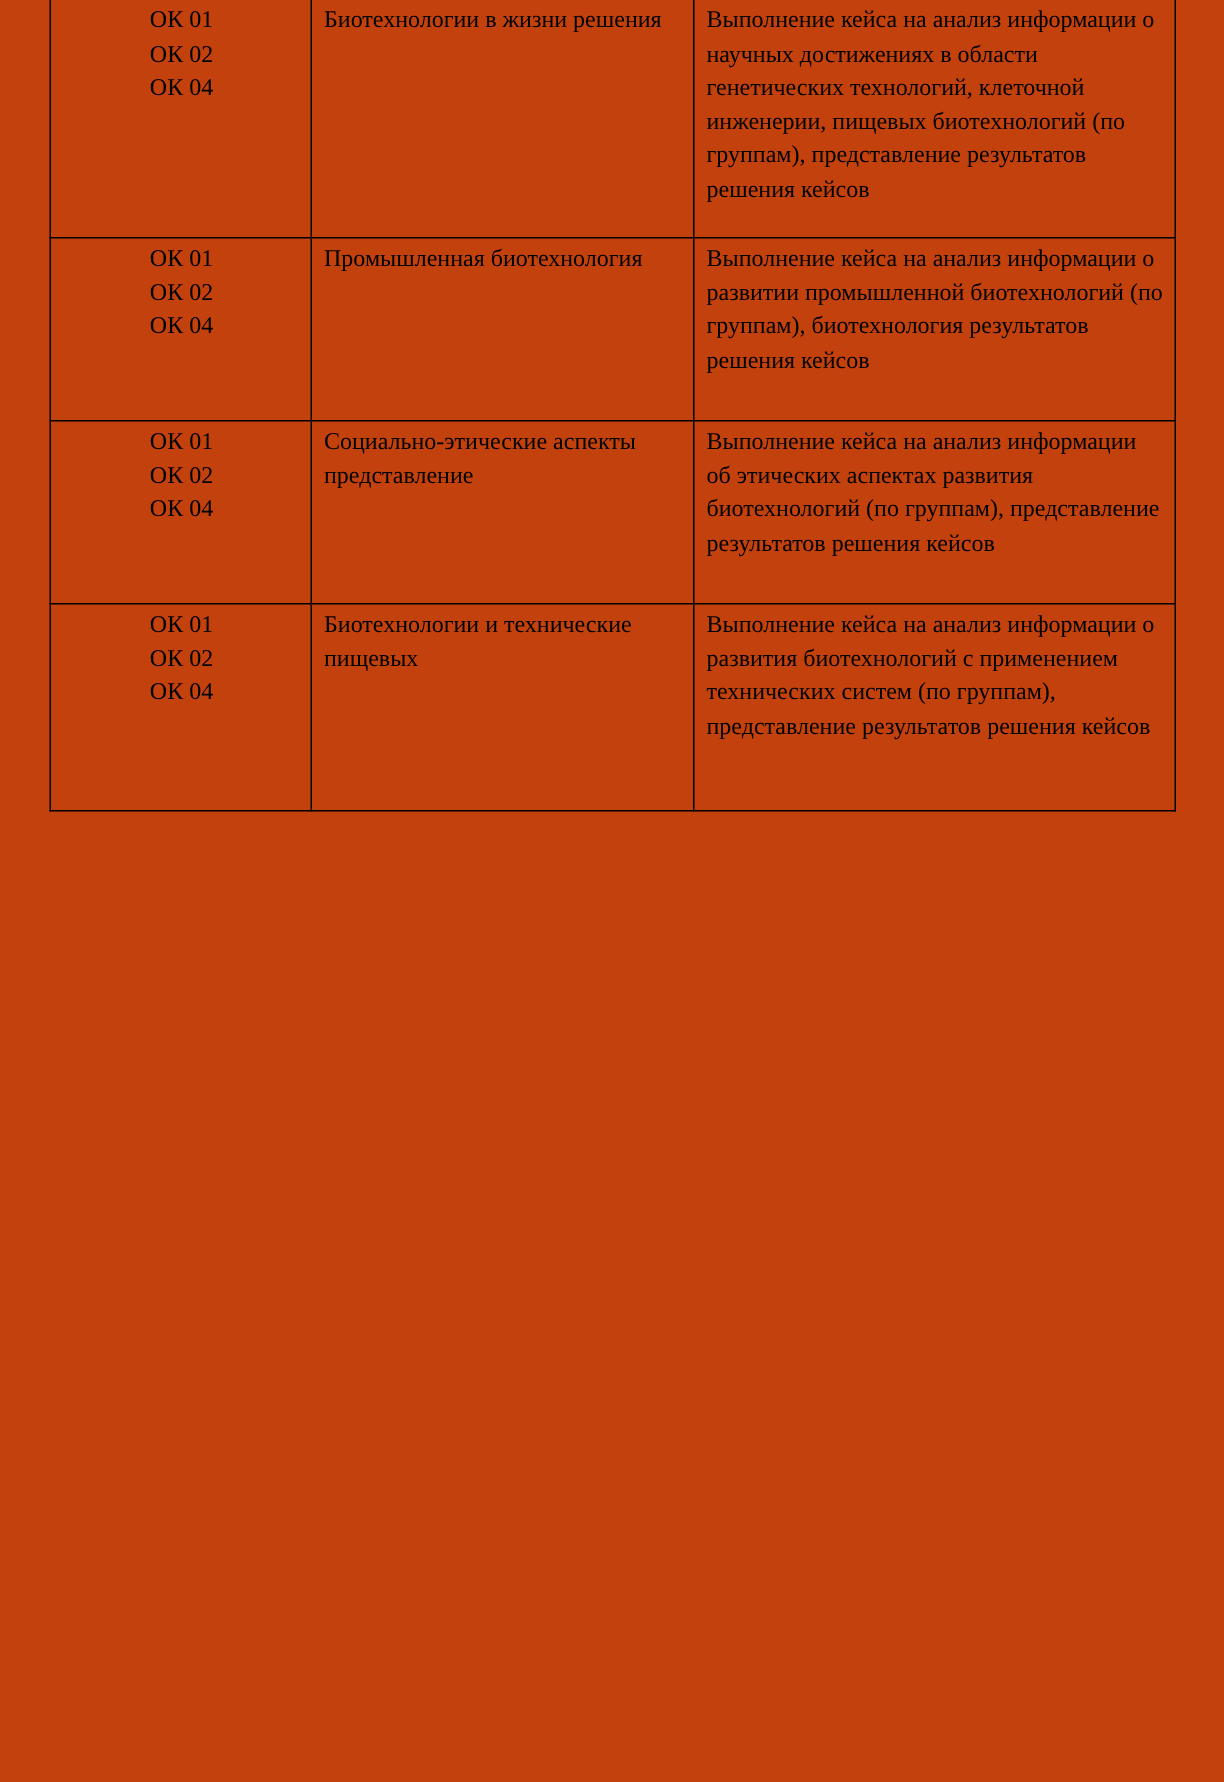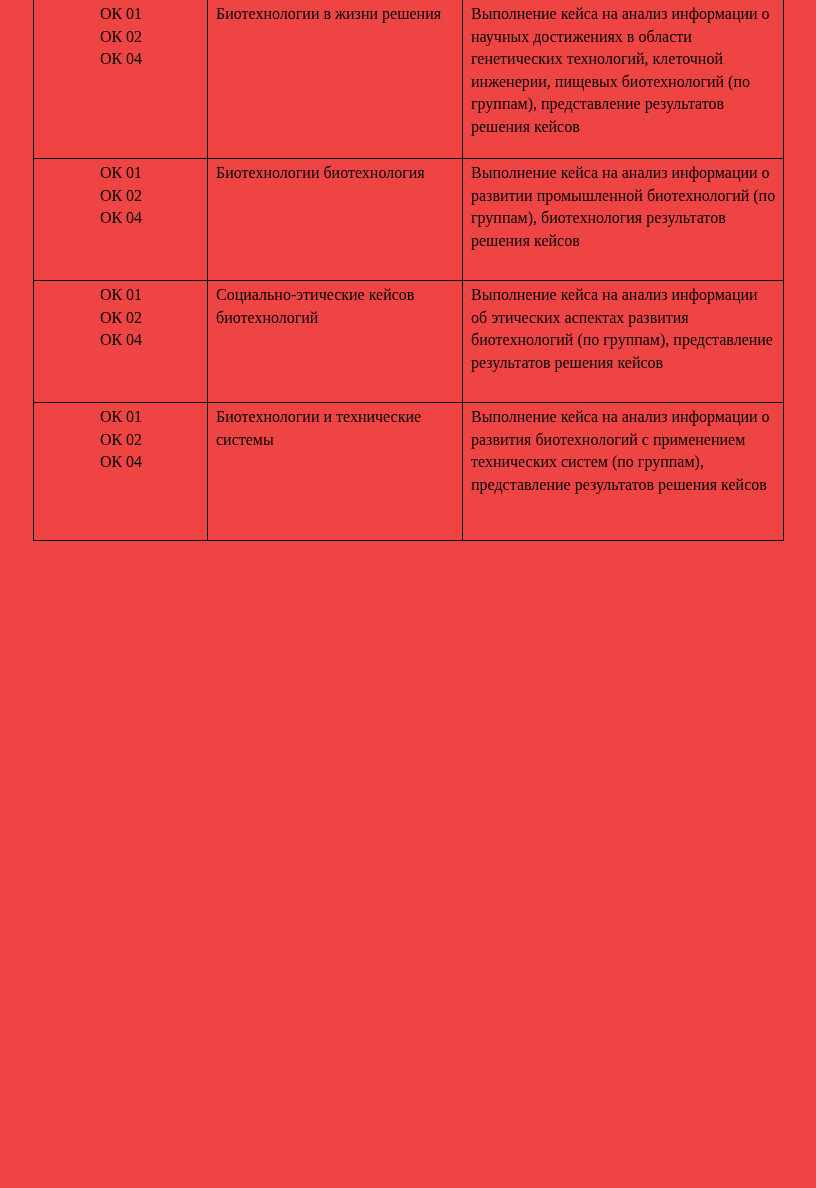--- a/index.html
+++ b/index.html
@@ -4,21 +4,21 @@
 <style>
   html, body {
     margin: 0;
     padding: 0;
     background: #ffffff;
   }
   .page {
     position: relative;
     width: 816px;
     height: 1188px;
-    background: #ef4444;
+    background: #c2410c;
     overflow: hidden;
     font-family: "Liberation Serif", serif;
     color: #000000;
   }
   table.doc-table {
     position: absolute;
     left: 33px;
     top: 0;
     border-collapse: collapse;
     table-layout: fixed;
@@ -69,47 +69,47 @@
           <span>Выполнение кейса на анализ информации о научных достижениях в области генетических технологий, клеточной инженерии, пищевых биотехнологий (по группам), представление результатов решения кейсов</span>
         </td>
       </tr>
       <tr class="row-2">
         <td class="codes-cell">
           <div>ОК 01</div>
           <div>ОК 02</div>
           <div>ОК 04</div>
         </td>
         <td>
-          <span>Биотехнологии биотехнология</span>
+          <span>Промышленная биотехнология</span>
         </td>
         <td>
           <span>Выполнение кейса на анализ информации о развитии промышленной биотехнологий (по группам), биотехнология результатов решения кейсов</span>
         </td>
       </tr>
       <tr class="row-3">
         <td class="codes-cell">
           <div>ОК 01</div>
           <div>ОК 02</div>
           <div>ОК 04</div>
         </td>
         <td>
-          <span>Социально-этические кейсов биотехнологий</span>
+          <span>Социально-этические аспекты представление</span>
         </td>
         <td>
           <span>Выполнение кейса на анализ информации об этических аспектах развития биотехнологий (по группам), представление результатов решения кейсов</span>
         </td>
       </tr>
       <tr class="row-4">
         <td class="codes-cell">
           <div>ОК 01</div>
           <div>ОК 02</div>
           <div>ОК 04</div>
         </td>
         <td>
-          <span>Биотехнологии и технические системы</span>
+          <span>Биотехнологии и технические пищевых</span>
         </td>
         <td>
           <span>Выполнение кейса на анализ информации о развития биотехнологий с применением технических систем (по группам), представление результатов решения кейсов</span>
         </td>
       </tr>
     </tbody>
   </table>
 </div>
 
 </body></html>

